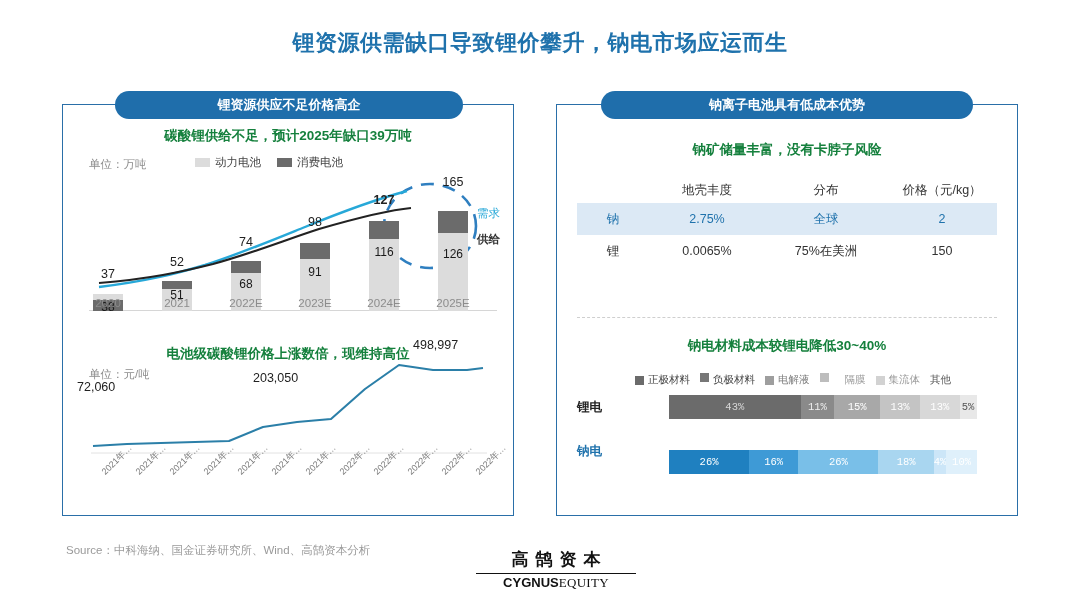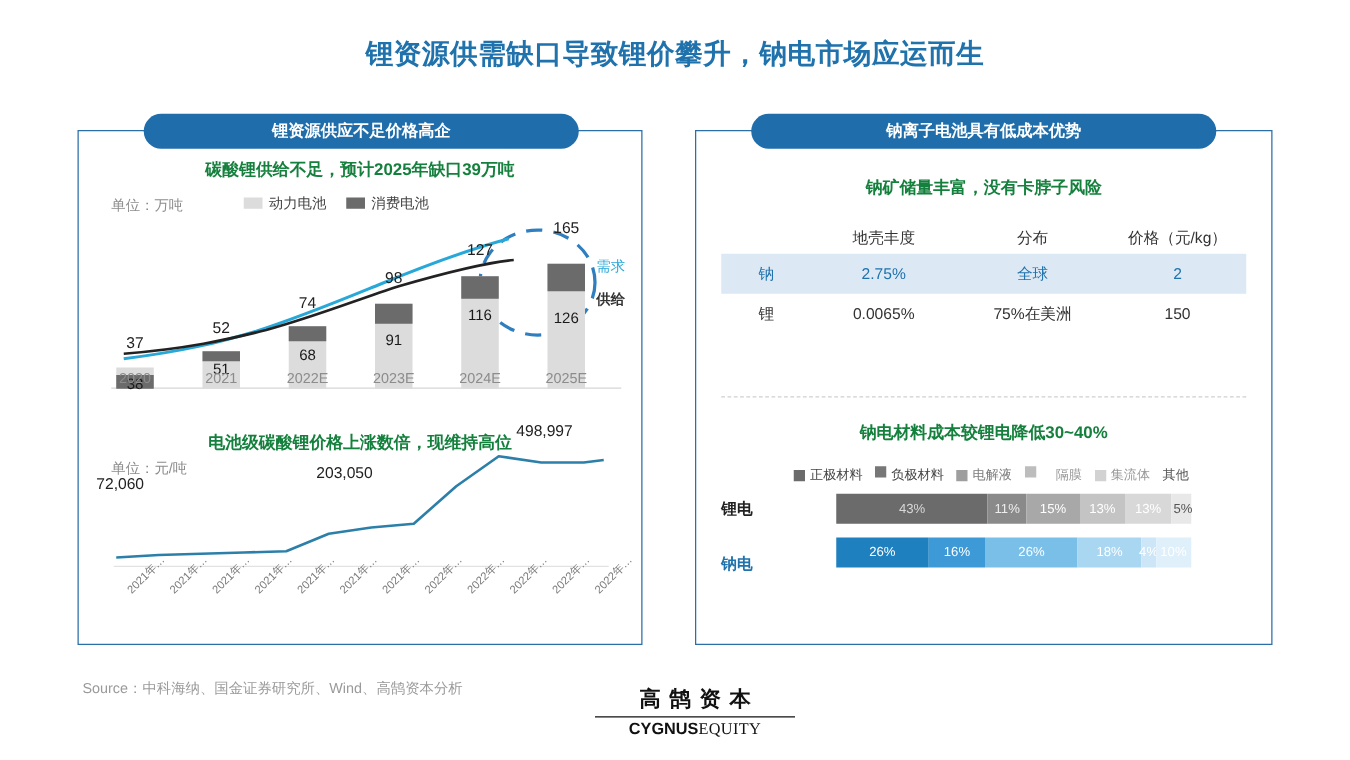--- a/index.html
+++ b/index.html
@@ -82,21 +82,21 @@
   .c2{width:122px;}
   .c3{width:110px;}
   .hdr .tc{color:#333;font-weight:400;}
   .hl .tc{color:#1f72ac;}
   .tr.plain .tc{color:#333;}
   .divider{position:absolute;left:20px;top:212px;width:420px;border-top:1px dashed #cfcfcf;}
 
   
   #stack-sec{position:absolute;left:20px;top:232px;width:420px;height:150px;}
   .stack-legend{position:absolute;left:58px;top:36px;display:flex;align-items:center;gap:10px;font-size:10.5px;color:#444;}
-  .stack-row{position:absolute;left:92px;width:284px;height:24px;display:flex;}
+  .stack-row{position:absolute;left:92px;width:308px;height:24px;display:flex;font-family:Liberation Mono, monospace;}
   .stack-label{position:absolute;left:0;width:70px;text-align:left;font-size:12.5px;font-weight:700;}
   .seg{height:100%;display:flex;align-items:center;justify-content:center;font-size:10.5px;white-space:nowrap;}
 
   
   .source{position:absolute;left:66px;top:543px;font-size:11.5px;color:#9a9a9a;}
   .logo{position:absolute;left:476px;top:548px;width:160px;text-align:center;}
   .logo-cn{font-size:17px;font-weight:700;letter-spacing:7px;color:#111;
            font-family:"DejaVu Sans",sans-serif;padding-left:7px;}
   .logo-rule{height:1px;background:#111;margin:2px 0 1px;}
   .logo-en{font-size:13px;color:#111;font-family:"Liberation Serif",serif;letter-spacing:.3px;}
@@ -166,21 +166,21 @@
         <div class="bar-seg seg-power" style="bottom:0;height:68px;"></div>
         <div class="bar-seg seg-consumer" style="bottom:52px;height:16px;"></div>
         <div class="bar-total" style="bottom:82px;">98</div>
         <div class="bar-inner" style="bottom:32px;">91</div>
         <div class="bar-xlabel">2023E</div>
       </div>
 
       <div class="bar-col" style="left:292px;height:104px;">
         <div class="bar-seg seg-power" style="bottom:0;height:90px;"></div>
         <div class="bar-seg seg-consumer" style="bottom:72px;height:18px;"></div>
-        <div class="bar-total" style="bottom:104px;">127</div>
+        <div class="bar-total" style="bottom:104px;font-weight:bold;">127</div>
         <div class="bar-inner" style="bottom:52px;">116</div>
         <div class="bar-xlabel">2024E</div>
       </div>
 
       <div class="bar-col" style="left:361px;height:118px;">
         <div class="bar-seg seg-power" style="bottom:0;height:100px;"></div>
         <div class="bar-seg seg-consumer" style="bottom:78px;height:22px;"></div>
         <div class="bar-total" style="bottom:122px;">165</div>
         <div class="bar-inner" style="bottom:50px;">126</div>
         <div class="bar-xlabel">2025E</div>
@@ -281,21 +281,21 @@
       <div class="stack-row" style="top:58px;">
         <div class="seg" style="width:43%;background:#6b6b6b;color:#d8d8d8">43%</div>
         <div class="seg" style="width:11%;background:#8a8a8a;color:#eee">11%</div>
         <div class="seg" style="width:15%;background:#a8a8a8;color:#fff">15%</div>
         <div class="seg" style="width:13%;background:#c4c4c4;color:#fff">13%</div>
         <div class="seg" style="width:13%;background:#d8d8d8;color:#fff">13%</div>
         <div class="seg" style="width:5%;background:#e8e8e8;color:#555;justify-content:flex-start;padding-left:2px;overflow:visible">5%</div>
       </div>
 
       <div class="stack-label" style="top:106px;color:#1f72ac;">钠电</div>
-      <div class="stack-row" style="top:93px;">
+      <div class="stack-row" style="top:113px;">
         <div class="seg" style="width:26%;background:#1f80c0;color:#fff">26%</div>
         <div class="seg" style="width:16%;background:#3e9ad6;color:#fff">16%</div>
         <div class="seg" style="width:26%;background:#79bfe8;color:#fff">26%</div>
         <div class="seg" style="width:18%;background:#a9d6f0;color:#fff">18%</div>
         <div class="seg" style="width:4%;background:#cce6f8;color:#fff;overflow:visible;white-space:nowrap">4%</div>
         <div class="seg" style="width:10%;background:#dff0fb;color:#fff;overflow:visible">10%</div>
       </div>
     </div>
   </div>
 

